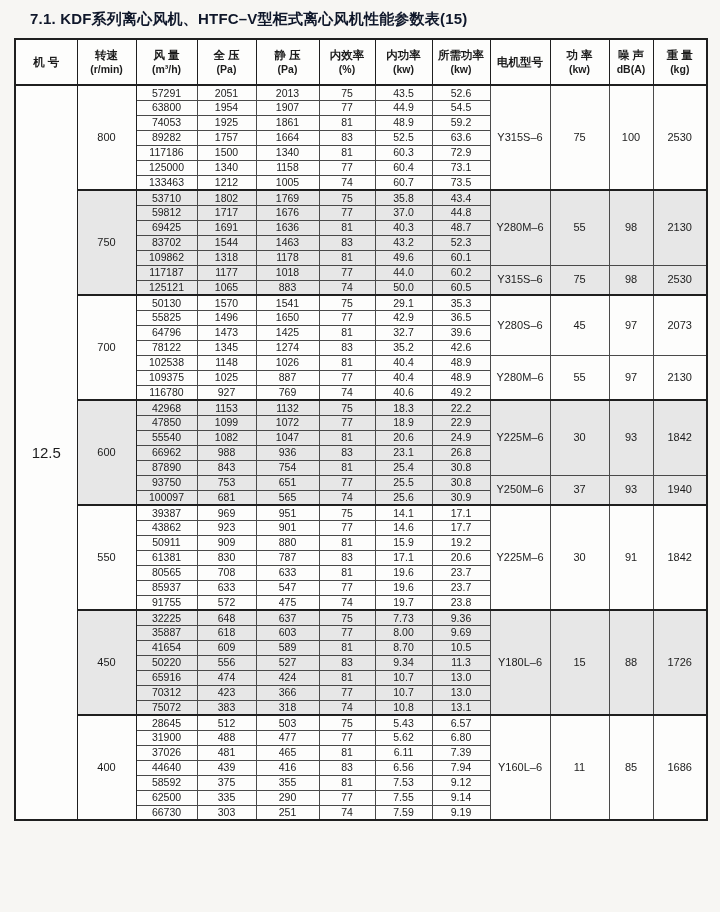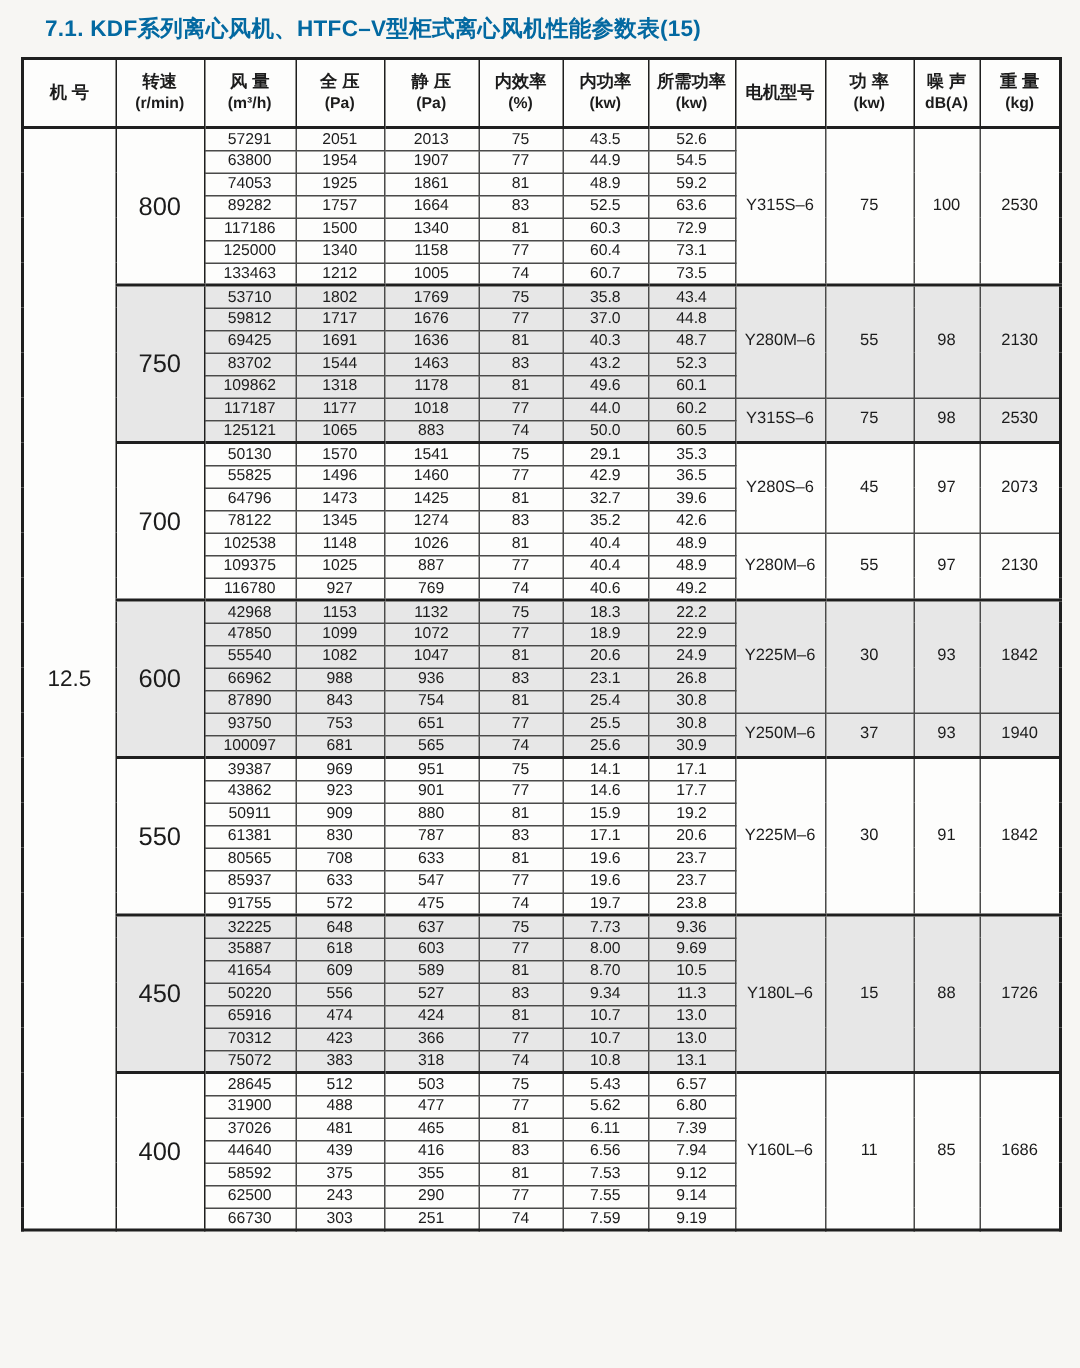--- a/index.html
+++ b/index.html
@@ -14,21 +14,21 @@
   html,body{margin:0;padding:0;width:720px;height:912px;overflow:hidden;}
   body{
     background:var(--page-bg);
     font-family:"Liberation Sans","DejaVu Sans",sans-serif;
     color:var(--ink);
   }
   .page{padding:8px 14px 0 14px;}
   .doc-title{
     font-size:15px;
     font-weight:bold;
-    color:#0369a1;
+    color:#0f172a;
     margin:2px 0 9px 16px;
     letter-spacing:0.2px;
   }
   table.params{
     border-collapse:collapse;
     table-layout:fixed;
     width:692px;
     border:2px solid var(--heavy);
   }
   th,td{
@@ -51,21 +51,21 @@
   thead th .unit{font-size:10.5px;font-weight:bold;}
   thead th .unit:empty{display:none;}
   tbody td{
     height:15px;
     font-size:10.5px;
     background:var(--cell-bg);
     line-height:1;
   }
   tbody tr.shaded td{background:var(--band);}
   tbody td.machine-cell{background:var(--cell-bg);font-size:15px;border-color:var(--heavy);}
-  tbody td.speed-cell{font-size:17px;border-color:var(--heavy);}
+  tbody td.speed-cell{font-size:11px;border-color:var(--heavy);}
   tbody tr.section-start td{border-top:2px solid var(--heavy);}
   tbody td.motor-cell{font-size:11px;}
 </style>
 </head>
 <body>
 
 <div class="page">
   <div class="doc-title">7.1. KDF系列离心风机、HTFC–V型柜式离心风机性能参数表(15)</div>
 
   <table class="params">
@@ -270,21 +270,21 @@
           <td>29.1</td>
           <td>35.3</td>
           <td class="motor-cell" rowspan="4">Y280S–6</td>
           <td class="motor-cell" rowspan="4">45</td>
           <td class="motor-cell" rowspan="4">97</td>
           <td class="motor-cell" rowspan="4">2073</td>
         </tr>
         <tr>
           <td>55825</td>
           <td>1496</td>
-          <td>1460</td>
+          <td>1650</td>
           <td>77</td>
           <td>42.9</td>
           <td>36.5</td>
         </tr>
         <tr>
           <td>64796</td>
           <td>1473</td>
           <td>1425</td>
           <td>81</td>
           <td>32.7</td>
@@ -553,21 +553,21 @@
         <tr>
           <td>58592</td>
           <td>375</td>
           <td>355</td>
           <td>81</td>
           <td>7.53</td>
           <td>9.12</td>
         </tr>
         <tr>
           <td>62500</td>
-          <td>243</td>
+          <td>335</td>
           <td>290</td>
           <td>77</td>
           <td>7.55</td>
           <td>9.14</td>
         </tr>
         <tr>
           <td>66730</td>
           <td>303</td>
           <td>251</td>
           <td>74</td>

